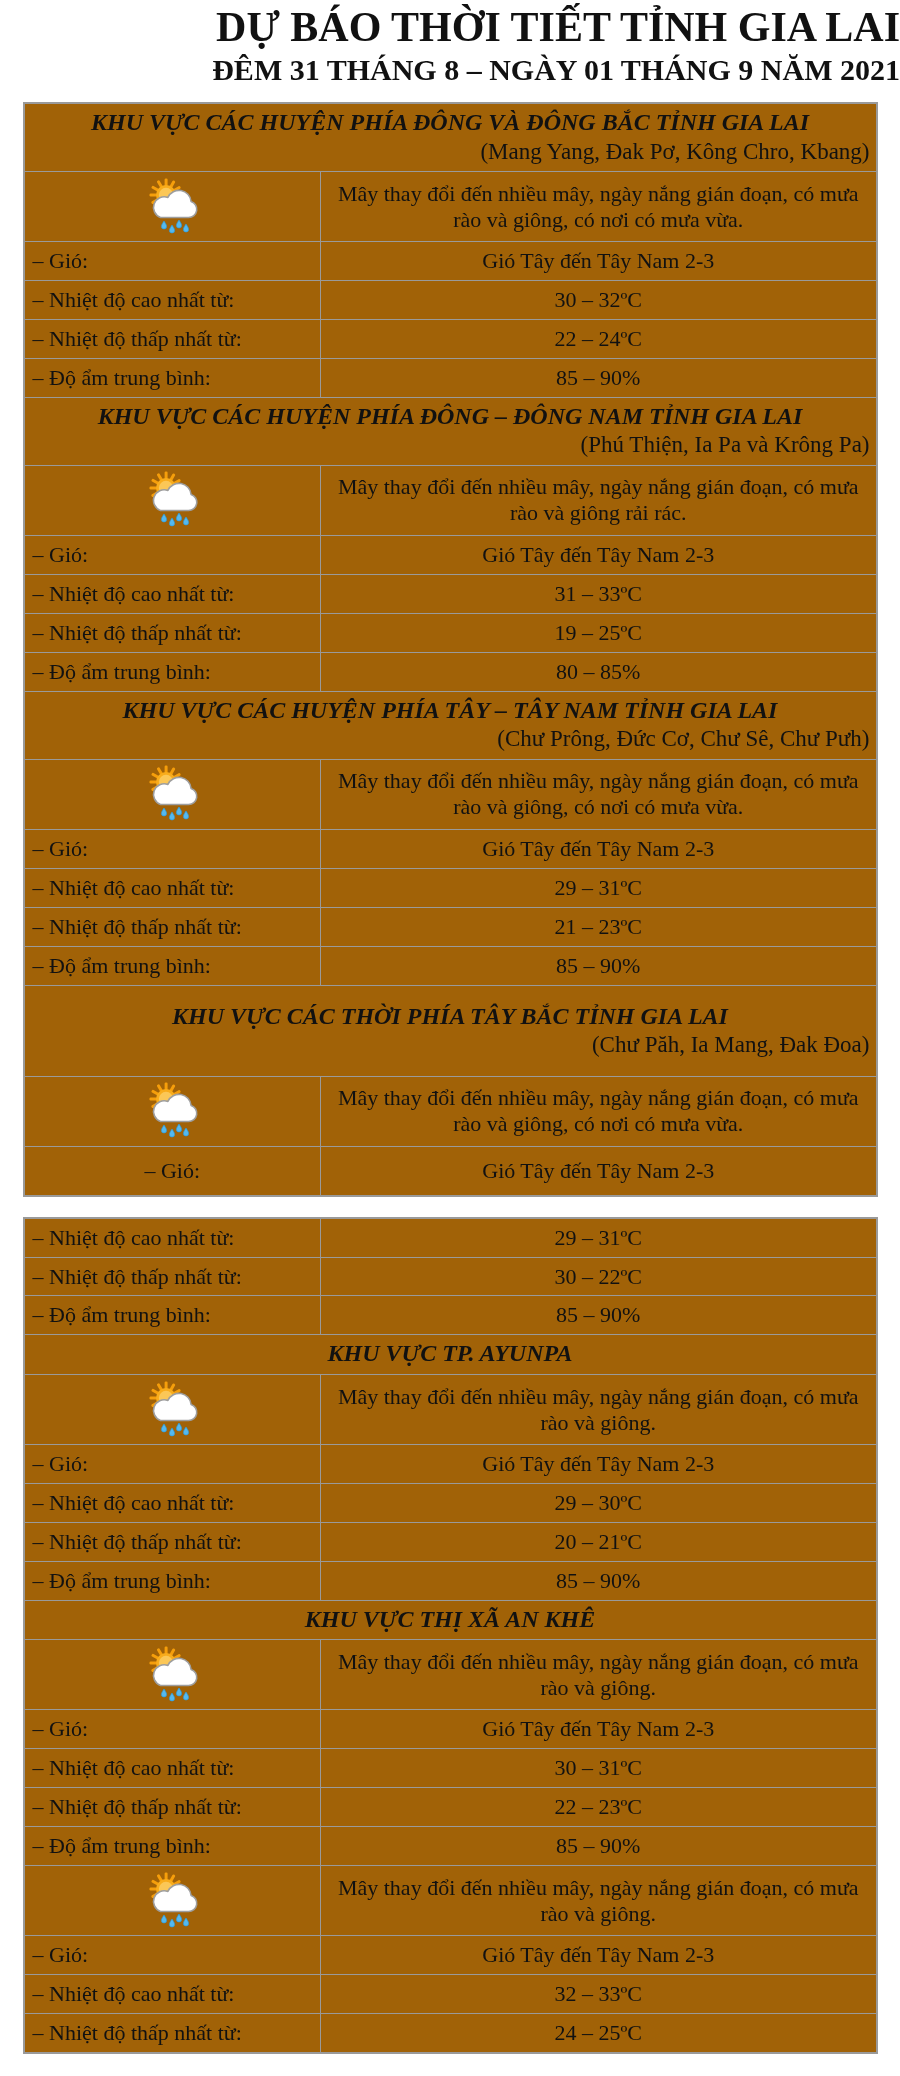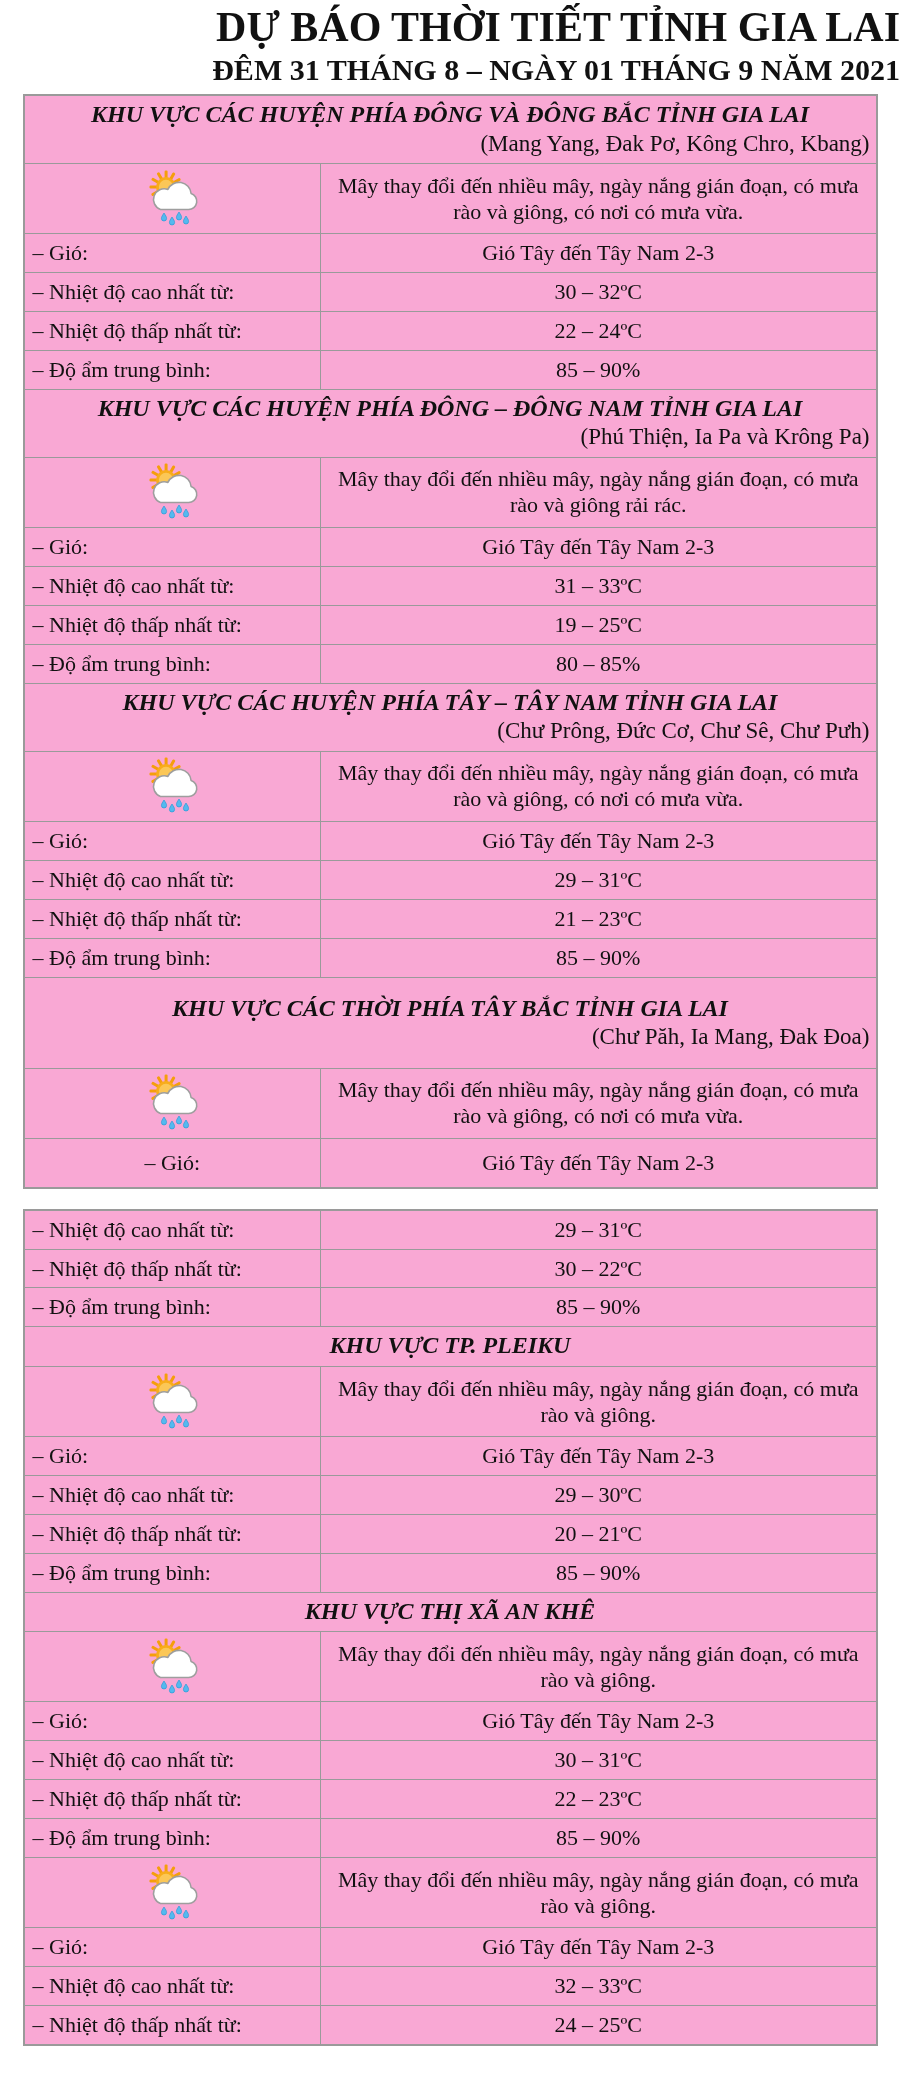--- a/index.html
+++ b/index.html
@@ -24,24 +24,24 @@
   .doc-subtitle {
     font-size: 30px;
     font-weight: 700;
     line-height: 1.1;
     margin-top: 2px;
   }
 
   
   table.wxtable {
     width: 853px;
-    margin: 8px auto;
+    margin: 16px auto;
     border-collapse: collapse;
     table-layout: fixed;
-    background: #f9a8d4;
+    background: #a16207;
     border: 2px solid #9a9a9a;
   }
   table.wxtable + table.wxtable { margin-top: 20px; }
   .wxtable td {
     border: 1px solid #9a9a9a;
     font-size: 22px;
     line-height: 1.18;
     vertical-align: middle;
   }
   col.c1 { width: 297px; }
@@ -263,21 +263,21 @@
       <td class="label-cell">– Nhiệt độ thấp nhất từ:</td>
       <td class="value-cell">30 – 22ºC</td>
     </tr>
     <tr class="data-row">
       <td class="label-cell">– Độ ẩm trung bình:</td>
       <td class="value-cell">85 – 90%</td>
     </tr>
 
     <tr class="r-head">
       <td colspan="2">
-        <div class="region-name">KHU VỰC TP. PLEIKU</div>
+        <div class="region-name">KHU VỰC TP. AYUNPA</div>
       </td>
     </tr>
     <tr class="icon-row">
       <td class="icon-cell">
         <svg width="58" height="58" viewBox="0 0 56 58">
               <use href="#wicon"></use>
             </svg>
       </td>
       <td class="desc-cell">Mây thay đổi đến nhiều mây, ngày nắng gián đoạn, có mưa rào và giông.</td>
     </tr>

